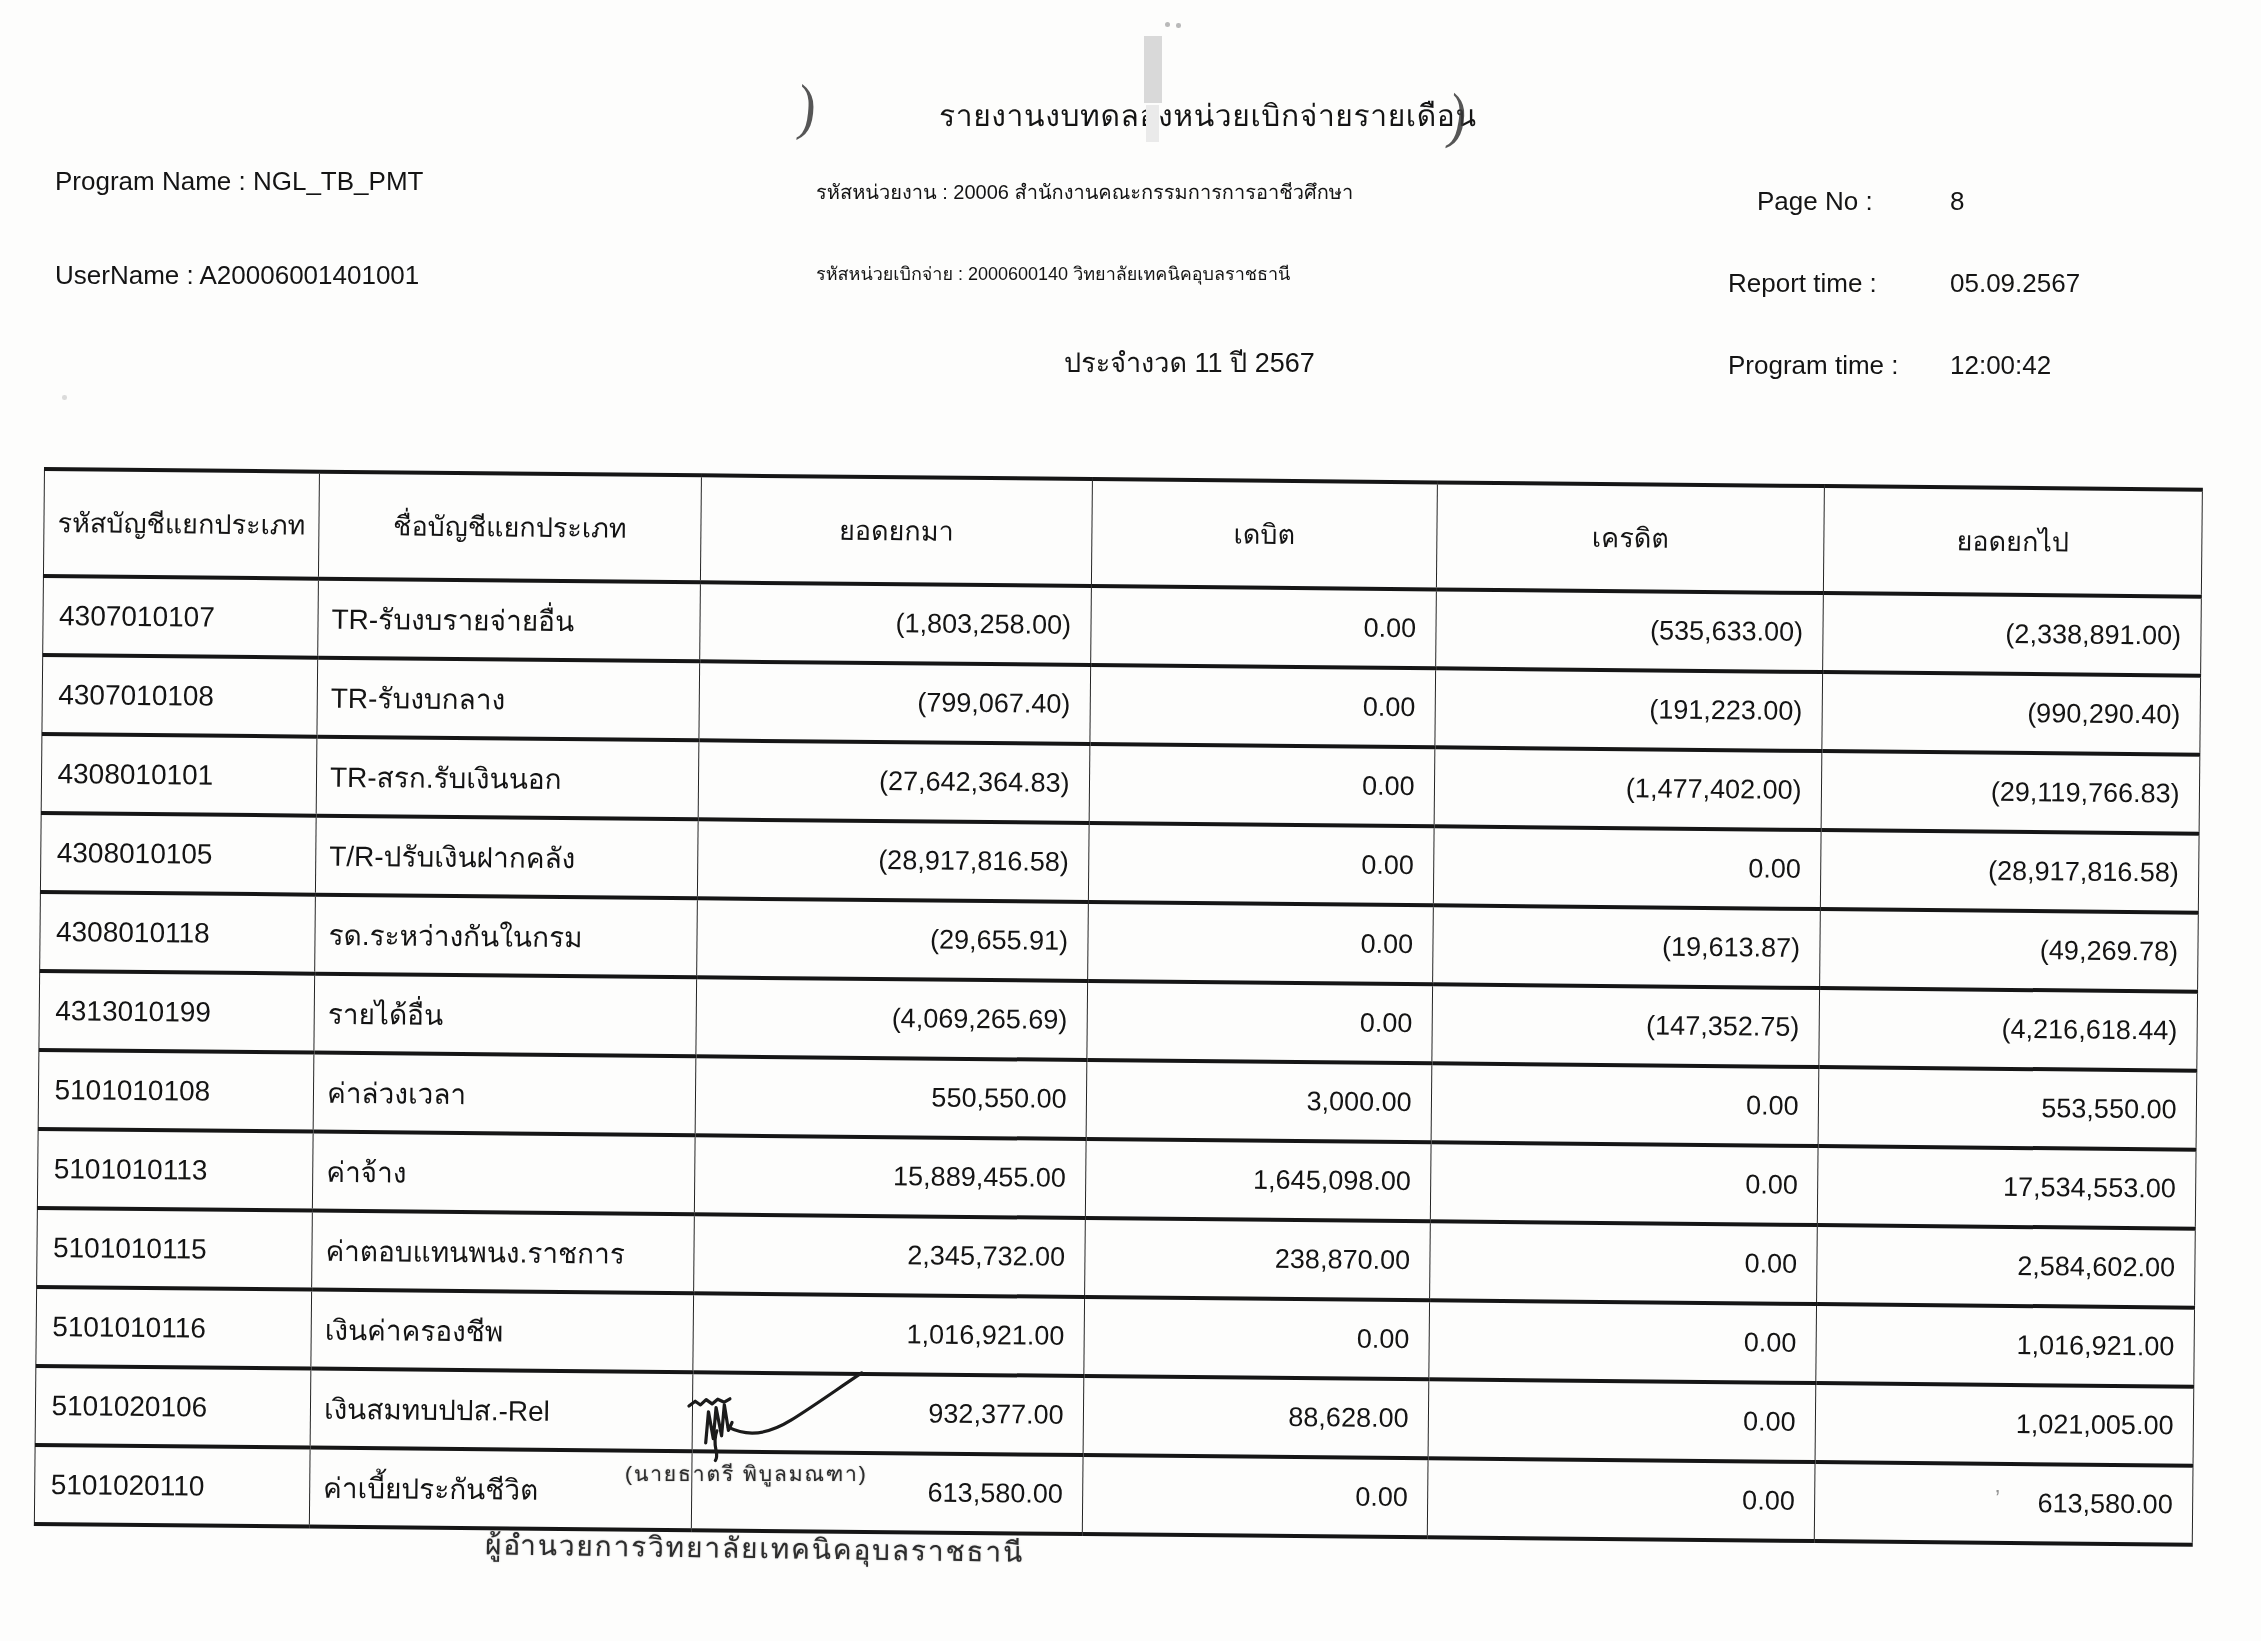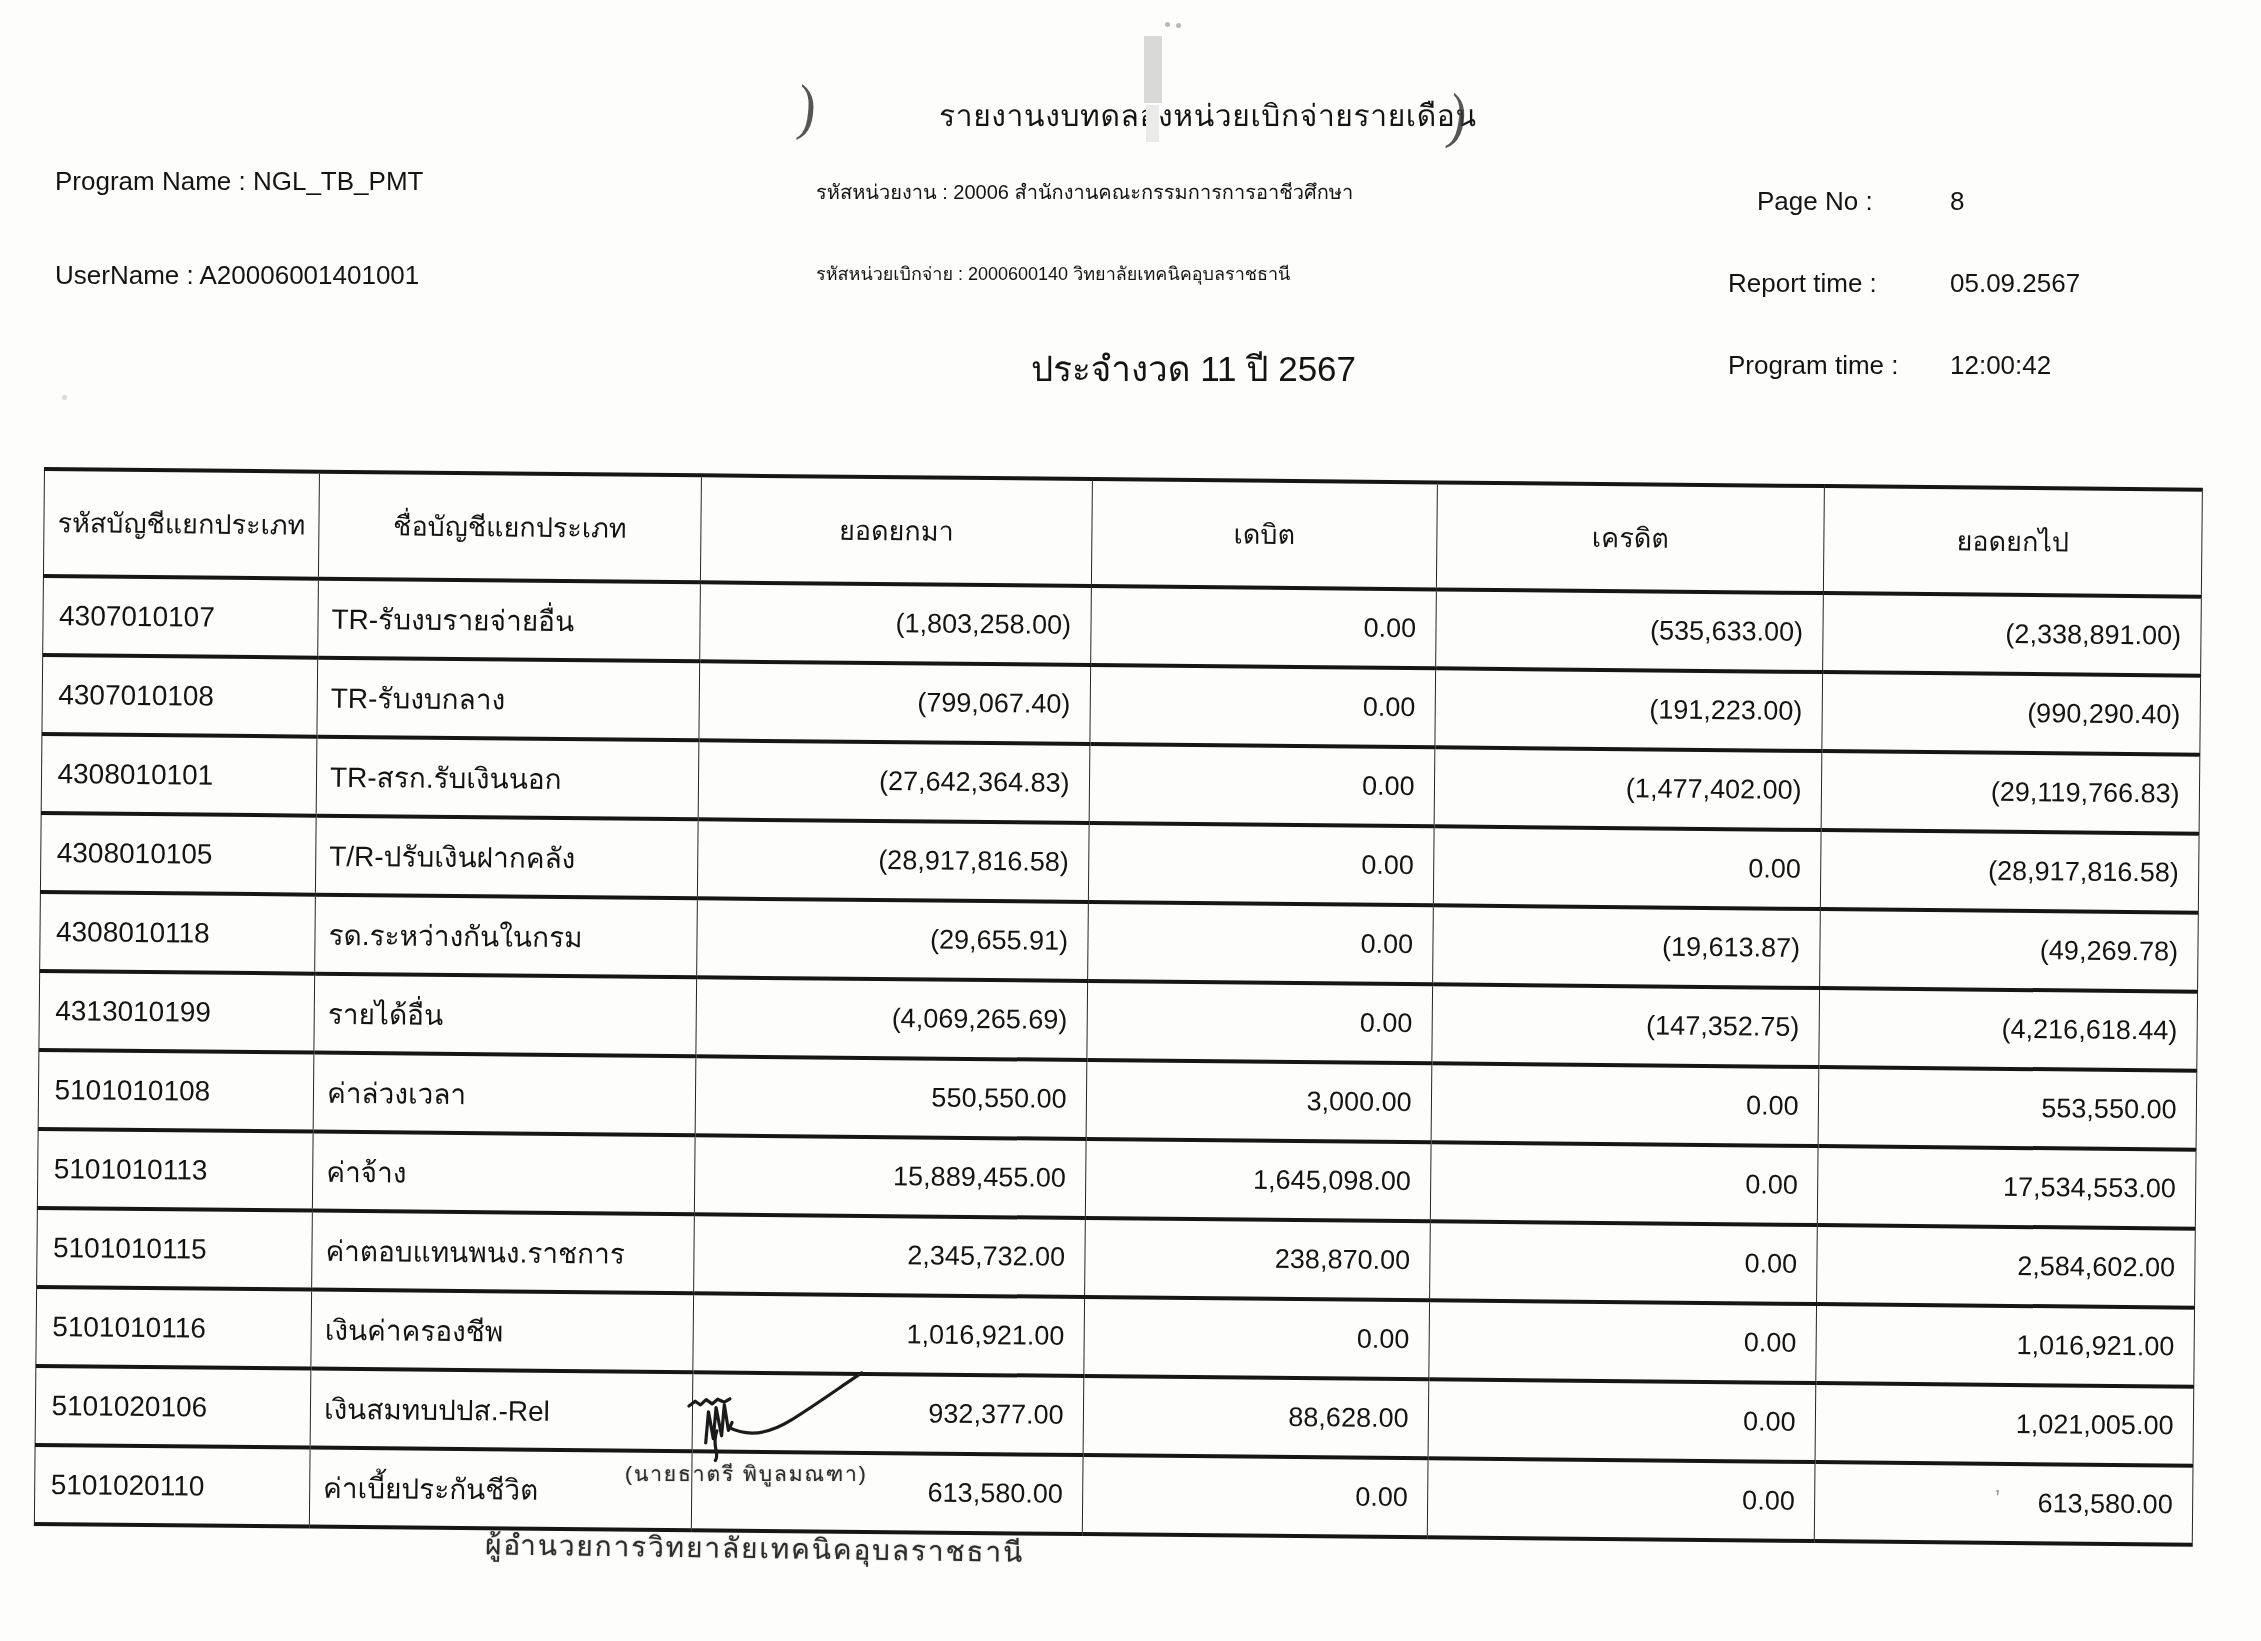--- a/index.html
+++ b/index.html
@@ -44,21 +44,21 @@
 </head>
 <body>
 
 <div class="abs title" style="left:939px;top:92px;">รายงานงบทดลองหน่วยเบิกจ่ายรายเดือน</div>
 
 <div class="abs hdr-label" style="left:55px;top:166px;">Program Name : NGL_TB_PMT</div>
 <div class="abs hdr-label" style="left:55px;top:260px;">UserName : A20006001401001</div>
 
 <div class="abs hdr-label" style="left:816px;top:176px;font-size:20px;">รหัสหน่วยงาน : 20006 สำนักงานคณะกรรมการการอาชีวศึกษา</div>
 <div class="abs hdr-label" style="left:816px;top:259px;font-size:18px;">รหัสหน่วยเบิกจ่าย : 2000600140 วิทยาลัยเทคนิคอุบลราชธานี</div>
-<div class="abs hdr-label" style="left:1031px;top:341px;font-size:35px;">ประจำงวด 11 ปี 2567</div>
+<div class="abs hdr-label" style="left:1064px;top:341px;font-size:27px;">ประจำงวด 11 ปี 2567</div>
 
 <div class="abs hdr-label" style="left:1728px;top:186px;margin-left:29px;">Page No :</div>
 <div class="abs hdr-label" style="left:1950px;top:186px;">8</div>
 <div class="abs hdr-label" style="left:1728px;top:268px;">Report time :</div>
 <div class="abs hdr-label" style="left:1950px;top:268px;">05.09.2567</div>
 <div class="abs hdr-label" style="left:1728px;top:350px;">Program time :</div>
 <div class="abs hdr-label" style="left:1950px;top:350px;text-align:center;">12:00:42</div>
 
 <div class="abs streak" style="left:1144px;top:36px;width:18px;height:67px;"></div>
 <div class="abs streak2" style="left:1146px;top:105px;width:13px;height:37px;"></div>

